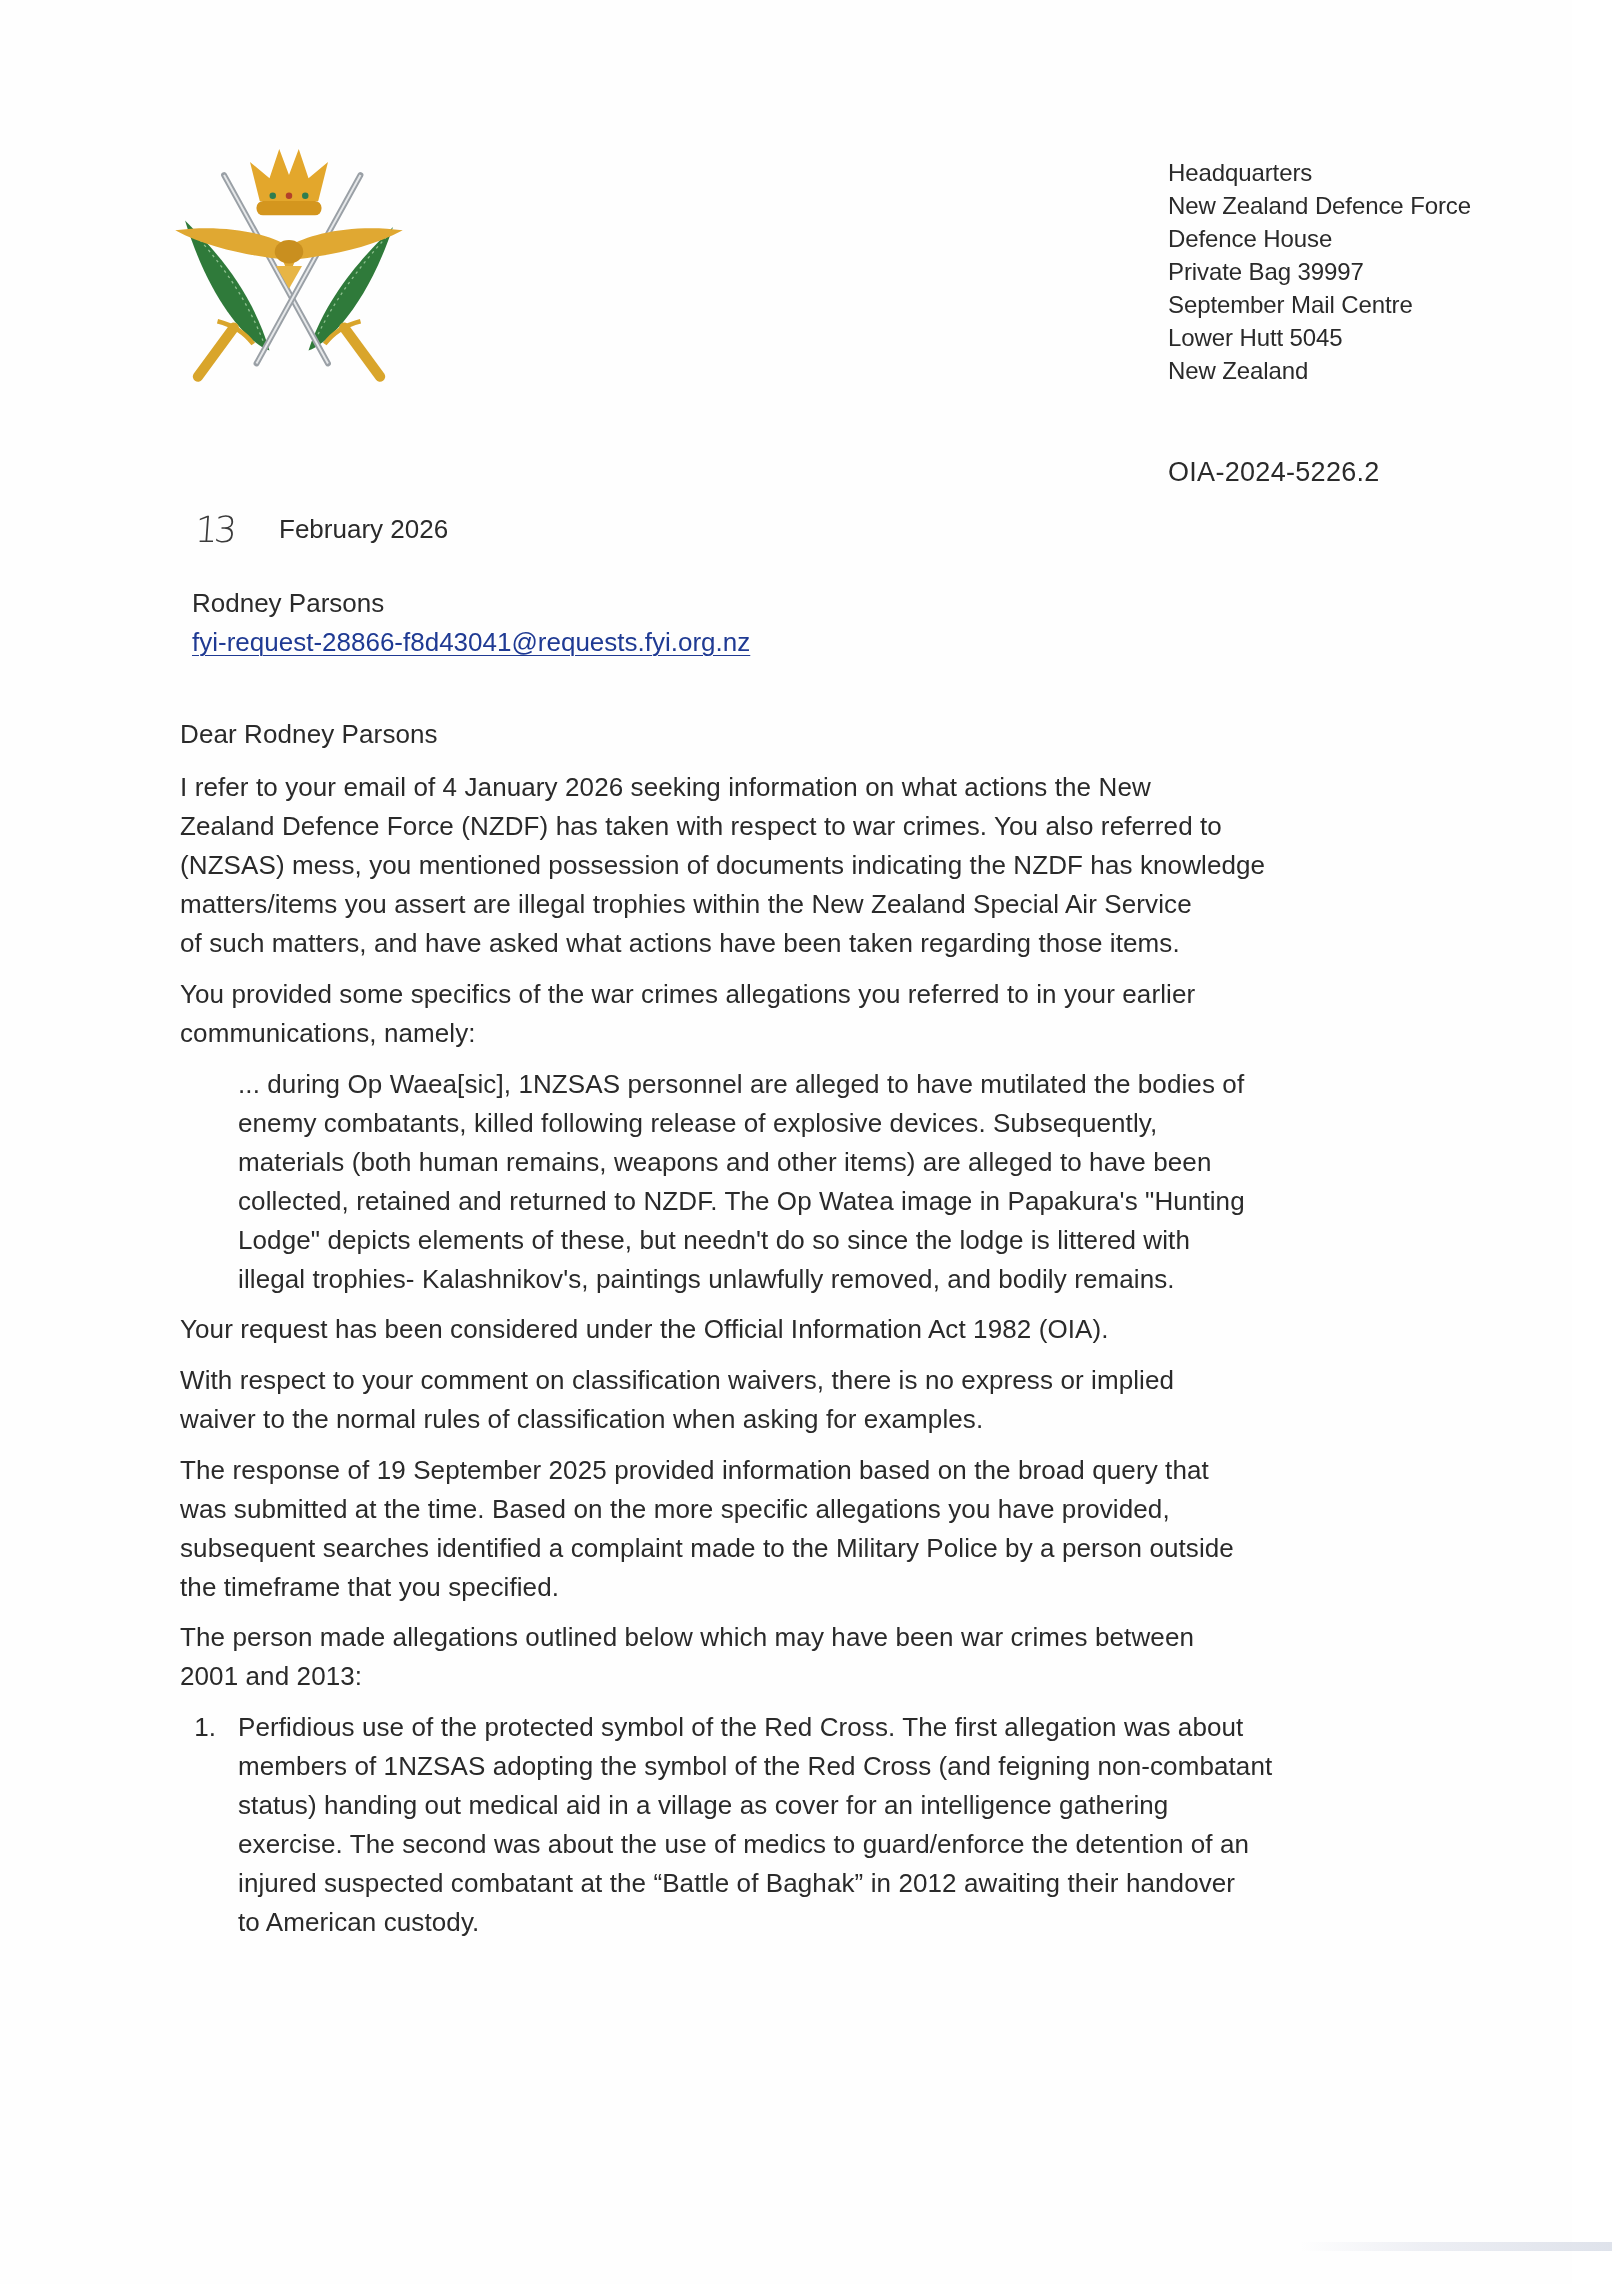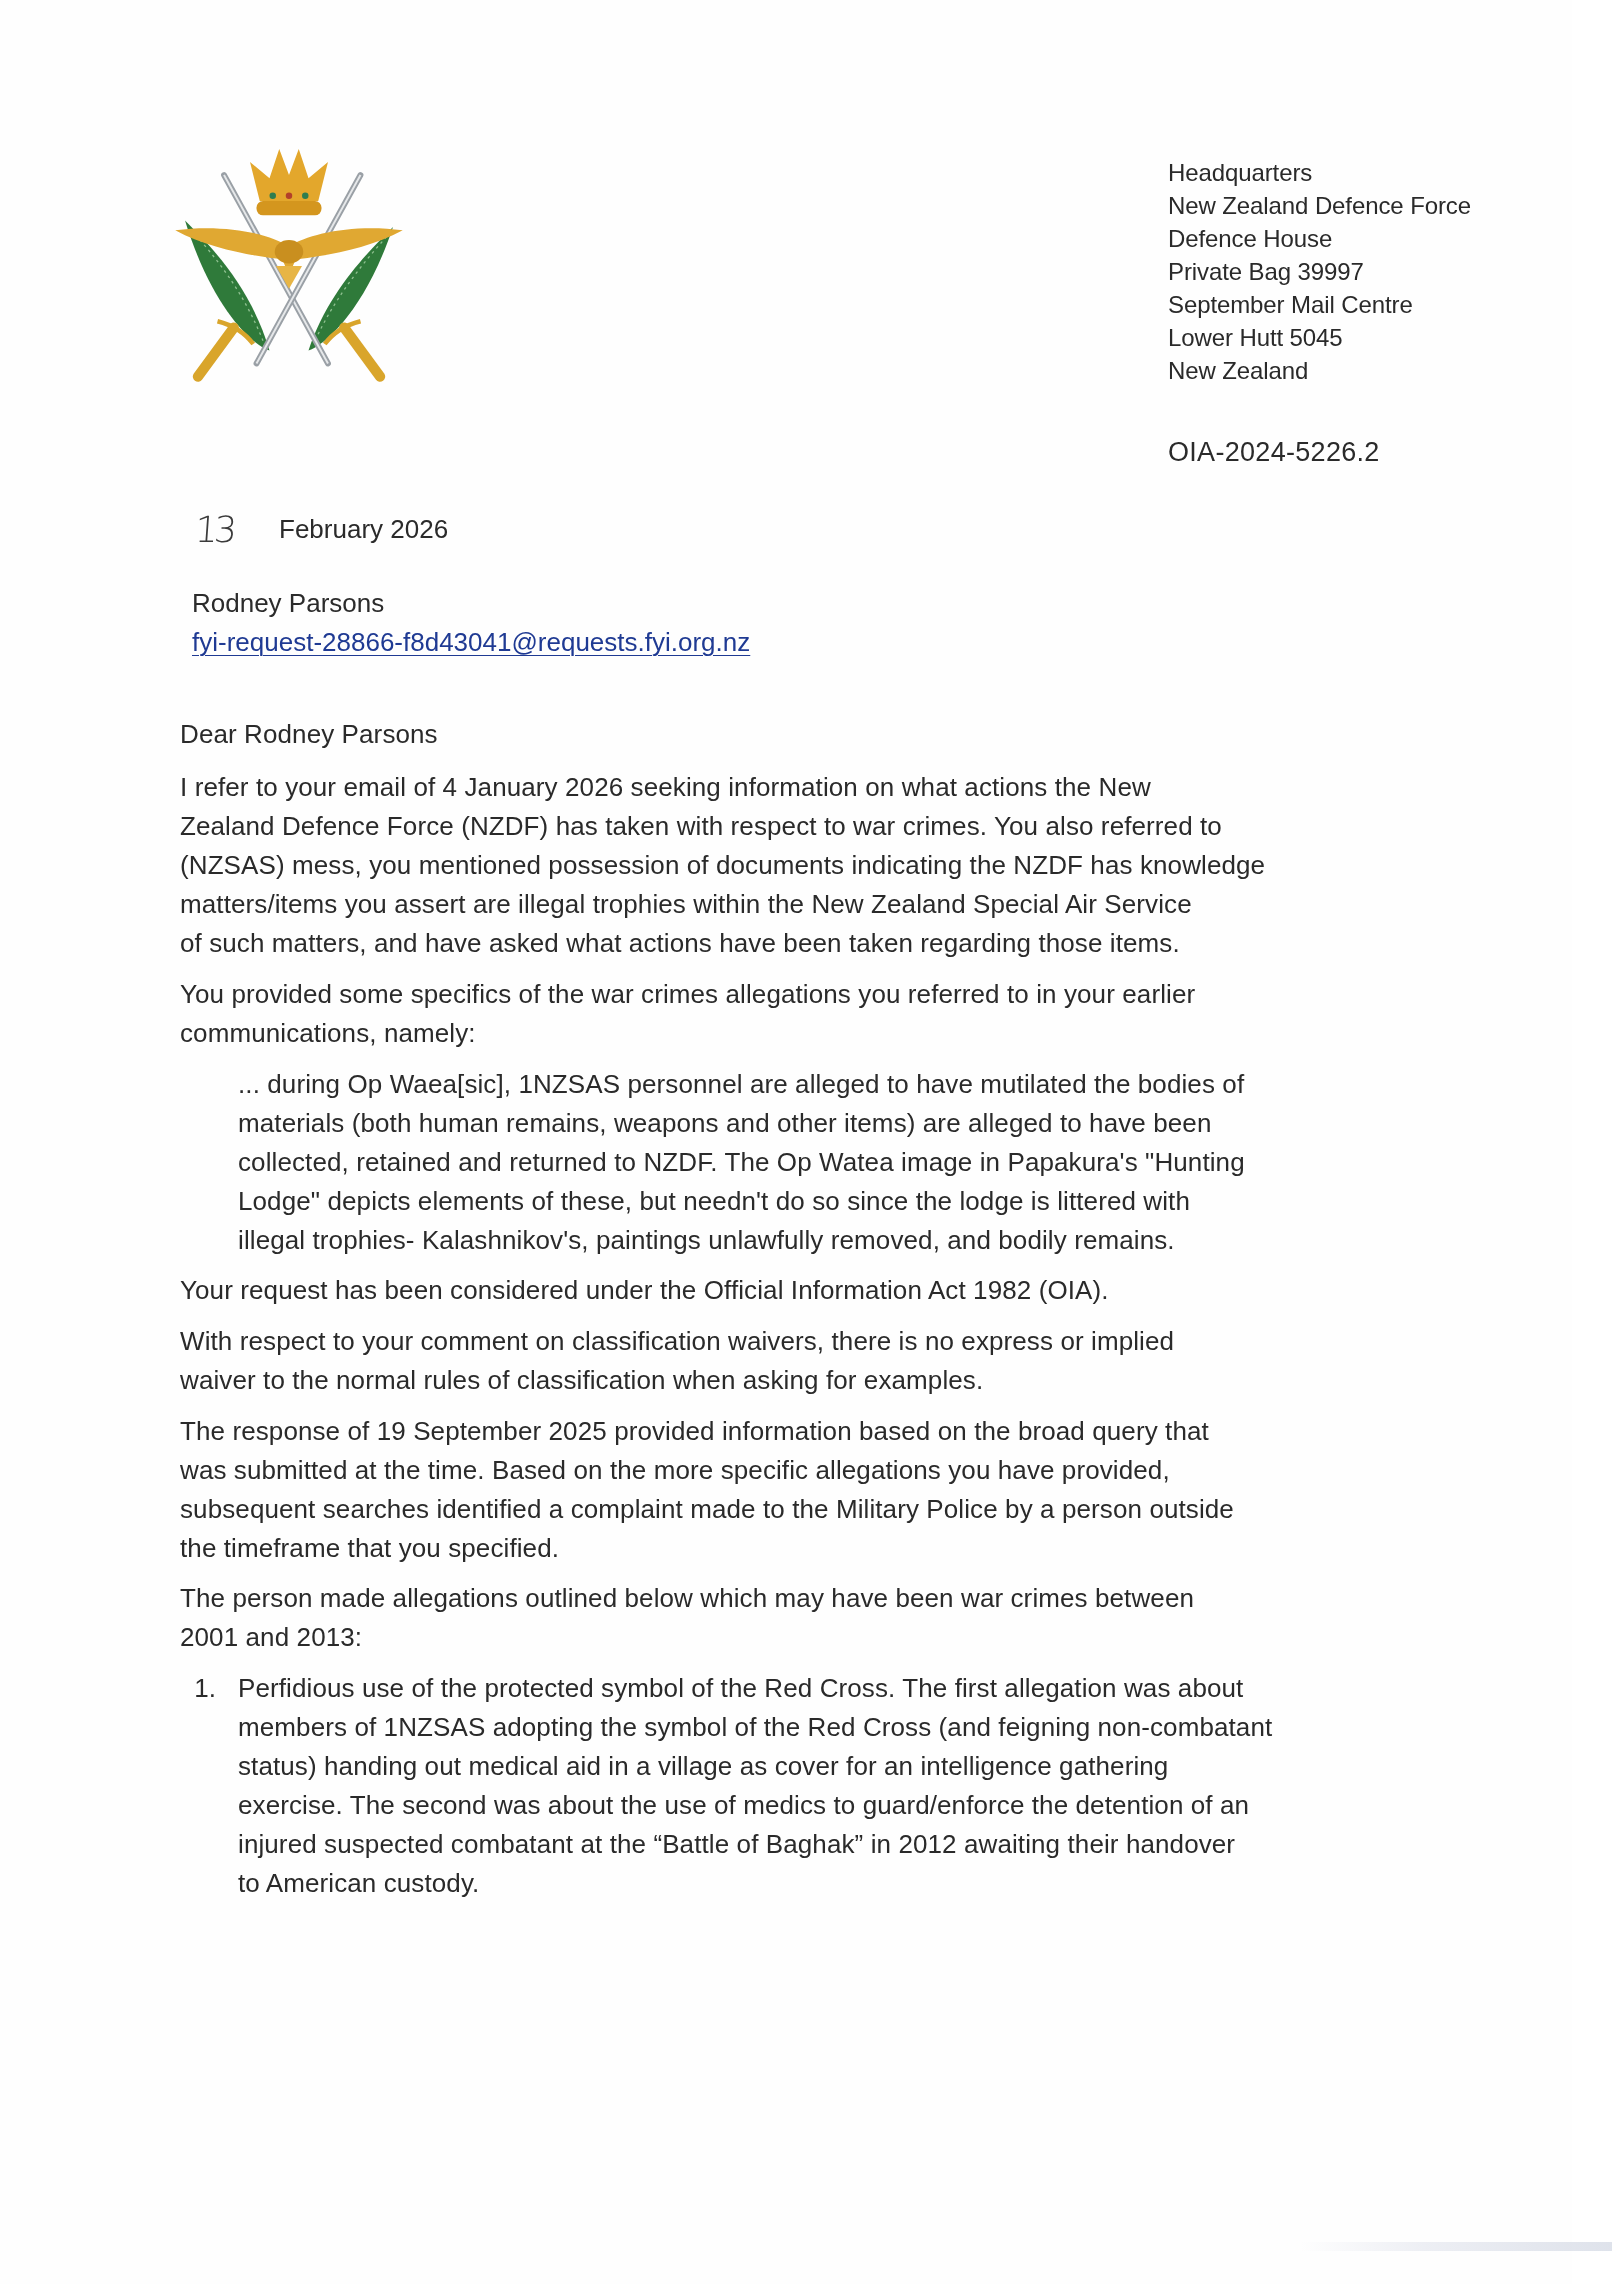--- a/index.html
+++ b/index.html
@@ -5,21 +5,21 @@
   html, body { margin: 0; padding: 0; background: #ffffff; }
   body {
     width: 1617px; height: 2284px; position: relative; overflow: hidden;
     font-family: "Liberation Sans", "DejaVu Sans", sans-serif;
     color: #2b2b2b;
   }
   .page { position: absolute; left: 0; top: 0; width: 1572px; height: 2284px; background: #fefefe; }
   .crest { position: absolute; left: 172px; top: 136px; width: 234px; height: 247px; }
   .address { position: absolute; left: 1168px; top: 156px; font-size: 24px; line-height: 33px; color: #2a2a2a; letter-spacing: -0.1px; }
   .address div { white-space: nowrap; }
-  .ref { position: absolute; left: 1168px; top: 437px; font-size: 27px; color: #2a2a2a; letter-spacing: 0.3px; }
+  .ref { position: absolute; left: 1168px; top: 457px; font-size: 27px; color: #2a2a2a; letter-spacing: 0.3px; }
   .date-row { position: absolute; left: 195px; top: 507px; height: 45px; display: flex; align-items: center; }
   .date-hand { font-family: "DejaVu Sans", sans-serif; font-size: 36px; font-weight: 200; color: #3b3b3b; width: 84px; transform: skewX(-4deg); letter-spacing: -3.9px; }
   .date-text { font-size: 26px; color: #2a2a2a; }
   .recipient { position: absolute; left: 192px; top: 584px; font-size: 26px; line-height: 39px; }
   .recipient .email { color: #1f3a93; text-decoration: underline; text-underline-offset: 3.9px; text-decoration-thickness: 1.3px; }
   .body { position: absolute; left: 180px; top: 715px; width: 1235px; font-size: 26px; line-height: 39px; color: #2a2a2a; letter-spacing: 0.1px; }
   .body p { margin: 0 0 11.7px 0; }
   .body .salutation { margin-bottom: 14.3px; }
   .quote { margin: 0 0 11.7px 58px !important; width: 1144px; }
   .list { margin: 0; padding: 0; list-style: none; }
@@ -97,20 +97,21 @@
       <span class="line">of such matters, and have asked what actions have been taken regarding those items.</span>
     </p>
 
     <p>
       <span class="line">You provided some specifics of the war crimes allegations you referred to in your earlier</span>
       <span class="line">communications, namely:</span>
     </p>
 
     <p class="quote">
       <span class="line">... during Op Waea[sic], 1NZSAS personnel are alleged to have mutilated the bodies of</span>
+      <span class="line">enemy combatants, killed following release of explosive devices. Subsequently,</span>
       <span class="line">materials (both human remains, weapons and other items) are alleged to have been</span>
       <span class="line">collected, retained and returned to NZDF. The Op Watea image in Papakura's "Hunting</span>
       <span class="line">Lodge" depicts elements of these, but needn't do so since the lodge is littered with</span>
       <span class="line">illegal trophies- Kalashnikov's, paintings unlawfully removed, and bodily remains.</span>
     </p>
 
     <p>
       <span class="line">Your request has been considered under the Official Information Act 1982 (OIA).</span>
     </p>
 

